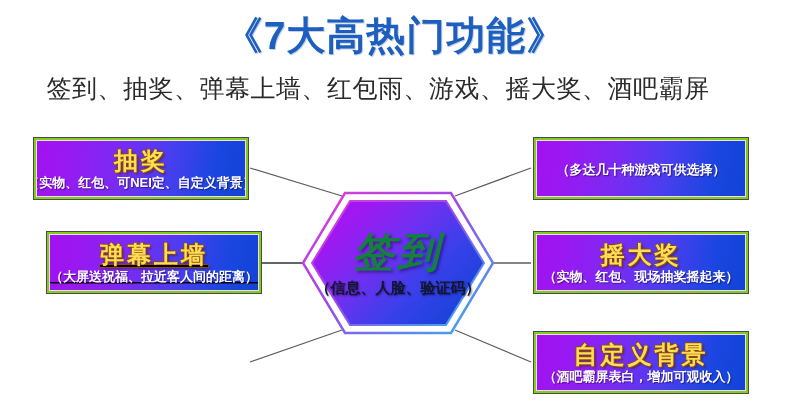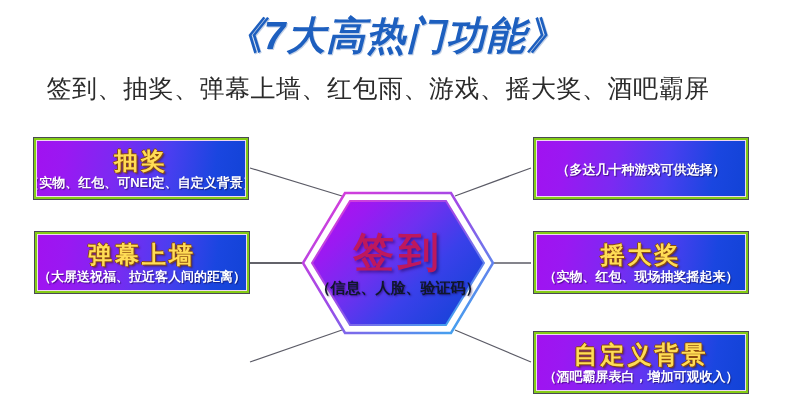--- a/index.html
+++ b/index.html
@@ -27,21 +27,20 @@
     top: 14px;
     width: 790px;
     text-align: center;
     font-size: 39px;
     line-height: 44px;
     font-weight: bold;
     color: #1d5fbf;
     letter-spacing: 1px;
     text-shadow: 1px 1px 0 rgba(120,150,200,0.45);
     white-space: nowrap;
-    font-style: italic;
   }
   .subtitle {
     position: absolute;
     left: 0;
     top: 72px;
     width: 756px;
     text-align: center;
     font-size: 25px;
     line-height: 32px;
     font-weight: normal;
@@ -101,21 +100,21 @@
     line-height: 15px;
     font-weight: bold;
     color: #ffffff;
     letter-spacing: 0px;
     text-shadow: 1px 1px 1px rgba(20,0,60,0.55);
     white-space: nowrap;
   }
 
   
   #card-left-1  { left: 33px;  top: 137px; }
-  #card-left-2  { left: 34px;  top: 231px; }
+  #card-left-2  { left: 46px;  top: 231px; text-decoration: underline; }
   #card-left-3  { left: 33px;  top: 331px; }
   #card-right-1 { left: 533px; top: 137px; }
   #card-right-2 { left: 533px; top: 231px; }
   #card-right-3 { left: 533px; top: 331px; }
 
   
   #hex-wrap {
     position: absolute;
     left: 300px;
     top: 190px;
@@ -138,24 +137,25 @@
     display: flex;
     flex-direction: column;
     align-items: center;
     justify-content: center;
     pointer-events: none;
   }
   .hex-title {
     font-size: 41px;
     line-height: 44px;
     font-weight: bold;
-    color: #be185d;
+    color: #15803d;
     letter-spacing: 4px;
     text-shadow: 2px 2px 3px rgba(30,0,80,0.5);
     white-space: nowrap;
+    font-style: italic;
   }
   .hex-sub {
     margin-top: 5px;
     font-size: 15px;
     line-height: 17px;
     font-weight: bold;
     color: #0f172a;
     letter-spacing: 0px;
     text-shadow: 1px 1px 2px rgba(30,0,80,0.55);
     white-space: nowrap;

